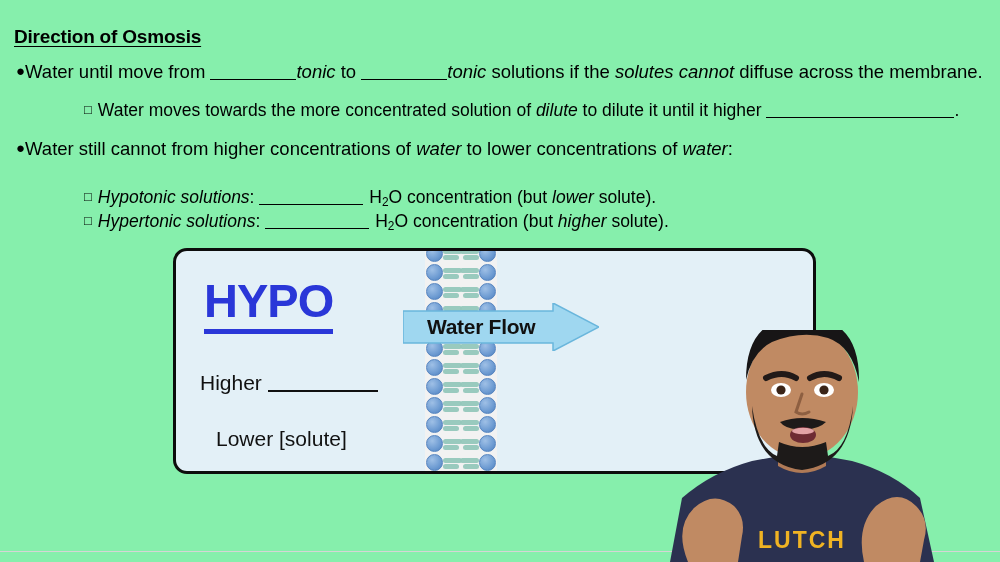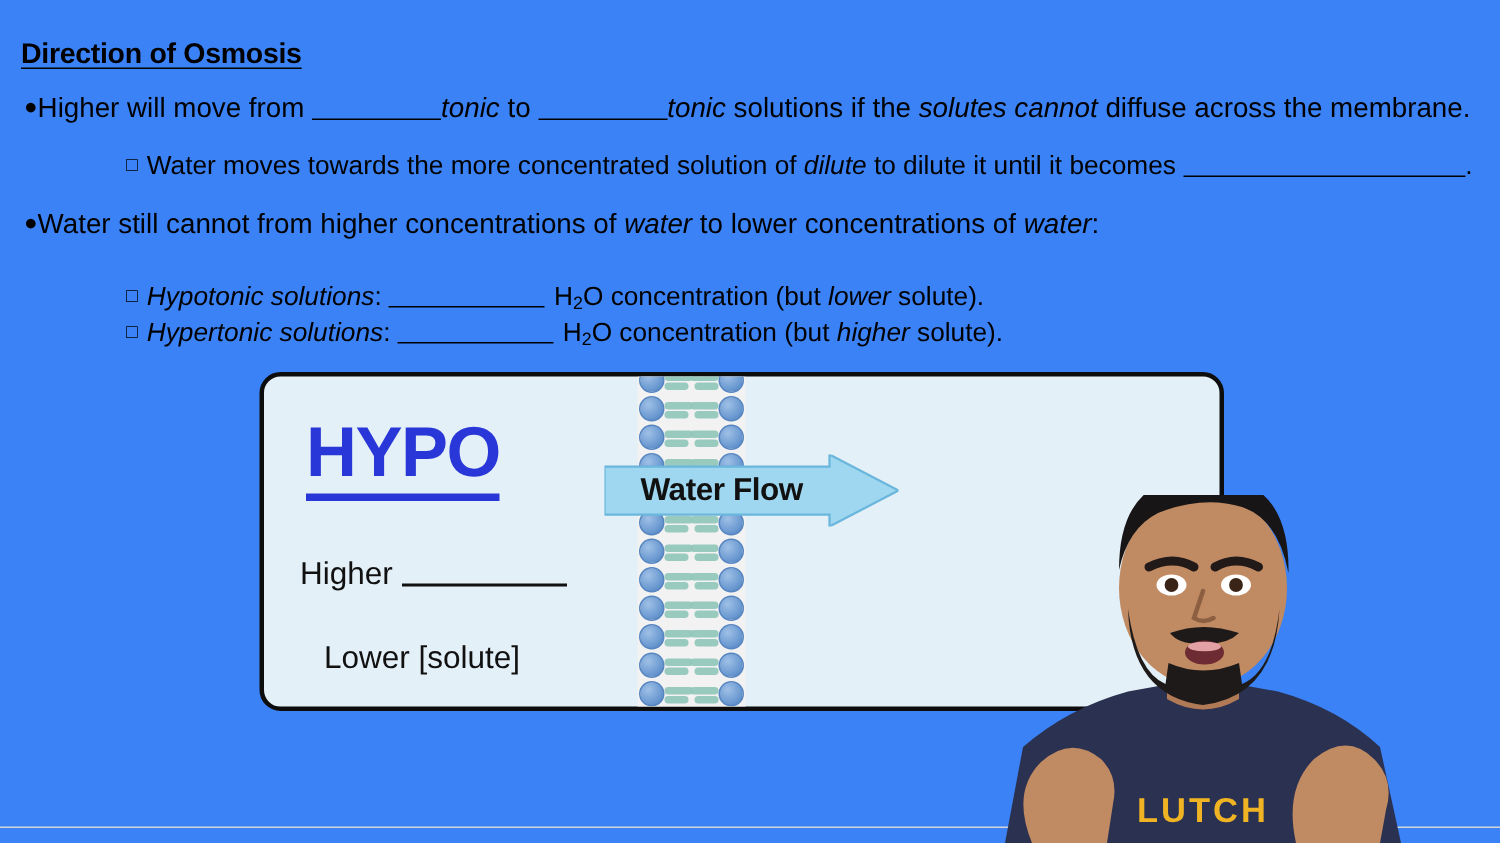--- a/index.html
+++ b/index.html
@@ -5,21 +5,21 @@
   * { box-sizing: border-box; margin: 0; padding: 0; }
   html, body {
     width: 1000px; height: 562px;
     background: #ffffff;
     font-family: "Liberation Sans", sans-serif;
     overflow: hidden;
   }
   #slide {
     position: relative;
     width: 1000px; height: 562px;
-    background: #3b82f6;
+    background: #86efac;
   }
 
   
   .slide-title {
     position: absolute;
     left: 14px; top: 26px;
     font-size: 19px;
     font-weight: bold;
     color: #000;
     text-decoration: underline;
@@ -179,25 +179,25 @@
   }
 </style>
 </head>
 <body>
 
 <div id="slide">
 
   <div class="slide-title">Direction of Osmosis</div>
 
   <div class="bullet-line lvl1" style="top:62px;">
-    <span class="dot">●</span><span>Higher will move from </span><span class="blank b-sm"></span><span class="it">tonic</span><span> to </span><span class="blank b-sm"></span><span class="it">tonic</span><span> solutions if the </span><span class="it">solutes cannot</span><span> diffuse across the membrane.</span>
+    <span class="dot">●</span><span>Water until move from </span><span class="blank b-sm"></span><span class="it">tonic</span><span> to </span><span class="blank b-sm"></span><span class="it">tonic</span><span> solutions if the </span><span class="it">solutes cannot</span><span> diffuse across the membrane.</span>
   </div>
 
   <div class="bullet-line lvl2" style="top:101px;">
-    <span class="sqr">□</span><span>Water moves towards the more concentrated solution of </span><span class="it">dilute</span><span> to dilute it until it becomes </span><span class="blank b-lg"></span><span>.</span>
+    <span class="sqr">□</span><span>Water moves towards the more concentrated solution of </span><span class="it">dilute</span><span> to dilute it until it higher </span><span class="blank b-lg"></span><span>.</span>
   </div>
 
   <div class="bullet-line lvl1" style="top:139px;">
     <span class="dot">●</span><span>Water still cannot from higher concentrations of </span><span class="it">water</span><span> to lower concentrations of </span><span class="it">water</span><span>:</span>
   </div>
 
   <div class="bullet-line lvl2" style="top:176px;margin-top:12px;">
     <span class="sqr">□</span><span class="it">Hypotonic solutions</span><span>: </span><span class="blank b-md"></span><span style="margin-left:6px;">H</span><sub>2</sub><span>O concentration (but </span><span class="it">lower</span><span> solute).</span>
   </div>
 

